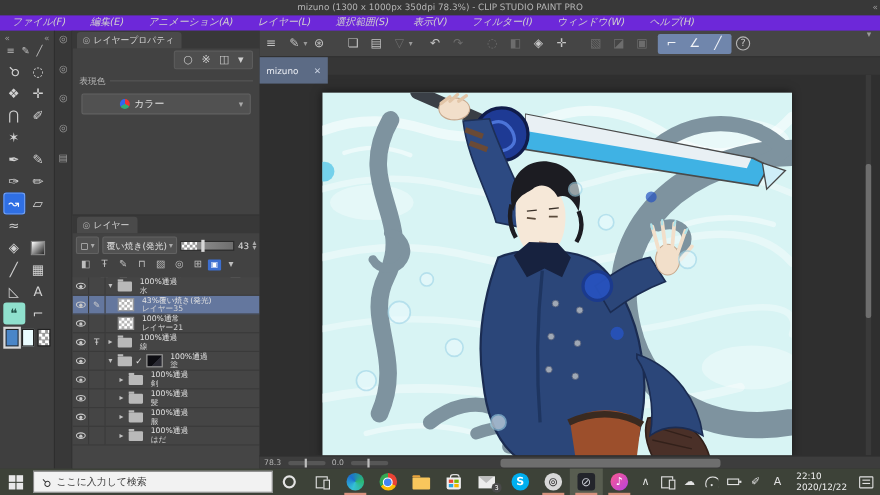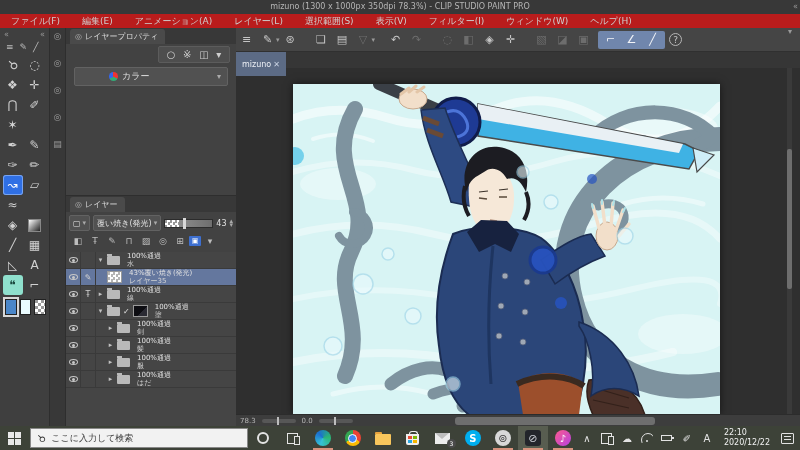--- a/index.html
+++ b/index.html
@@ -2,22 +2,22 @@
 <html><head>
 <meta charset="utf-8">
 <style>
   html,body{margin:0;padding:0;background:#222;}
   *{box-sizing:border-box;font-family:"DejaVu Sans",sans-serif;}
   #screen{position:relative;width:800px;height:450px;overflow:hidden;background:#3a3a3a;color:#c9c9c9;}
 
   
   #titlebar{position:absolute;left:0;top:0;width:800px;height:14px;background:#383838;
     font-size:8px;color:#b5b5b5;text-align:center;line-height:14px;}
-  #menubar{position:absolute;left:0;top:14px;width:800px;height:14px;background:#b91c1c;
-    display:flex;font-size:9px;color:#cfcfcf;}
+  #menubar{position:absolute;left:0;top:14px;width:800px;height:14px;background:#6d28d9;
+    display:flex;font-size:9px;color:#cfcfcf;font-style:italic;}
   #menubar span{padding:0 11px;line-height:14px;cursor:default;}
 
   
   #cmdbar{position:absolute;left:236px;top:28px;width:564px;height:24px;background:#454545;
     display:flex;align-items:center;border-bottom:1px solid #303030;}
   .cic{width:19px;height:18px;display:flex;align-items:center;justify-content:center;
     font-size:11px;color:#c5c5c5;margin:0 1px;border-radius:2px;}
   .cic.dis{color:#6d6d6d;}
   .cgap{width:10px;}
   .cgrp-on{background:#7086ac;border-radius:2px;display:flex;margin:0 4px;padding:0 2px;}
@@ -95,21 +95,21 @@
     background-image:repeating-conic-gradient(#fff 0 25%,#b5b5b5 0 50%);background-size:5px 5px;}
   .thumbd{width:15px;height:12px;border:1px solid #9a9a9a;flex:none;margin:0 2px;
     background:linear-gradient(135deg,#0d0d12 60%,#2a2a33 60%);}
   .chk{font-size:8px;color:#e2e2e2;margin:0 1px;flex:none;}
   .ltext{line-height:8px;color:#e2e2e2;white-space:nowrap;margin-left:5px;}
   .ltext .l2{color:#d5d5d5;}
 
   
   #canvasregion{position:absolute;left:236px;top:52px;width:564px;height:374px;background:#2f2f2f;}
   #tabstrip{height:16px;background:#363636;display:flex;}
-  #doctab{background:#5c6b85;color:#eceff5;font-size:8px;display:flex;align-items:center;gap:2px;
+  #doctab{background:#5c6b85;color:#eceff5;font-size:8px;display:flex;align-items:center;gap:14px;
     padding:12px 6px;height:16px;}
   #doctab .x{color:#c9d2e2;font-size:8px;}
   #artwork{position:absolute;left:57px;top:32px;width:427px;height:331px;box-shadow:0 0 8px rgba(0,0,0,.55);}
   #vscroll{position:absolute;right:8px;top:16px;width:5px;bottom:12px;background:#3a3a3a;}
   #vscroll i{position:absolute;left:0;top:81px;width:5px;height:140px;background:#6e6e6e;border-radius:2px;}
   #cnav{position:absolute;left:0;bottom:0;width:564px;height:12px;background:#3d3d3d;border-top:1px solid #2c2c2c;
     display:flex;align-items:center;font-size:7px;color:#b5b5b5;}
   .ns{width:34px;height:4px;background:#575757;border-radius:2px;margin:0 6px;position:relative;}
   .ns i{position:absolute;left:45%;top:-2px;width:2px;height:8px;background:#bdbdbd;}
   #hthumb{position:absolute;left:219px;top:2px;width:200px;height:8px;background:#6e6e6e;border-radius:3px;}
@@ -271,20 +271,21 @@
           <span class="pticon">◎</span>
           <span>レイヤープロパティ</span>
         </span>
       </div>
       <div id="fxicons">
           <span>○</span>
           <span>※</span>
           <span>◫</span>
           <span>▾</span>
         </div>
+      <div class="plabel">表現色</div>
       <div id="colordrop">
         <span class="rgbdot"></span>
         <span>カラー</span>
         <span class="dc">▾</span>
       </div>
     </div>
 
     <div id="layerpanel">
       <div class="ptabrow">
         <span class="ptab">
@@ -349,20 +350,32 @@
           <div class="lrow sel">
             <span class="lcell">
               <span class="eyeic"></span>
             </span>
             <span class="lcell">✎</span>
             <span class="exp"></span>
             <span class="thumbc"></span>
             <div class="ltext">
               <div>43%覆い焼き(発光)</div>
               <div class="l2">レイヤー35</div>
+            </div>
+          </div>
+          <div class="lrow">
+            <span class="lcell">
+              <span class="eyeic"></span>
+            </span>
+            <span class="lcell"></span>
+            <span class="exp"></span>
+            <span class="thumbc"></span>
+            <div class="ltext">
+              <div>100%通常</div>
+              <div class="l2">レイヤー21</div>
             </div>
           </div>
           <div class="lrow">
             <span class="lcell">
               <span class="eyeic"></span>
             </span>
             <span class="lcell">Ŧ</span>
             <span class="exp">▸</span>
             <span class="fold"></span>
             <div class="ltext">

